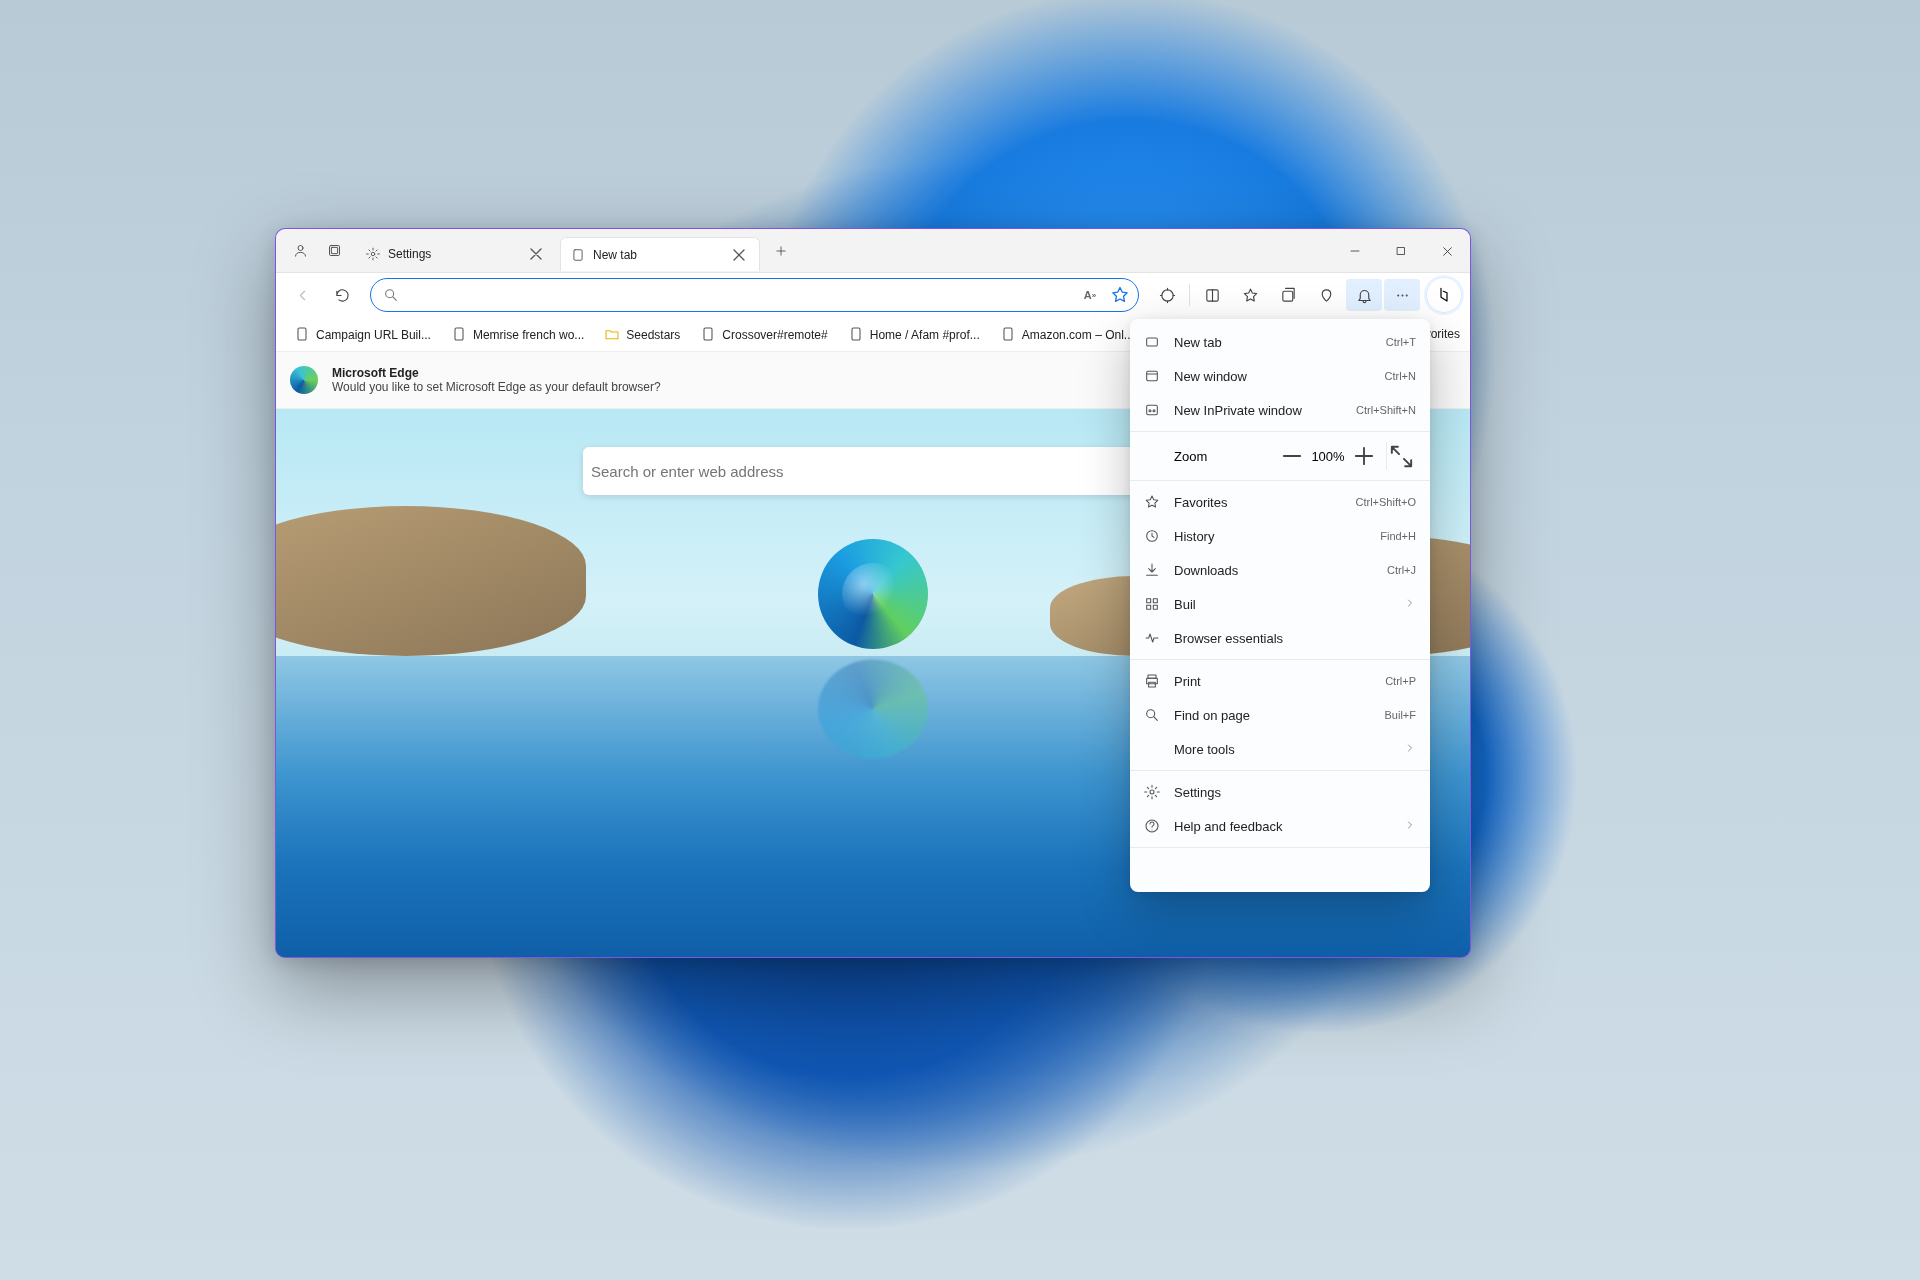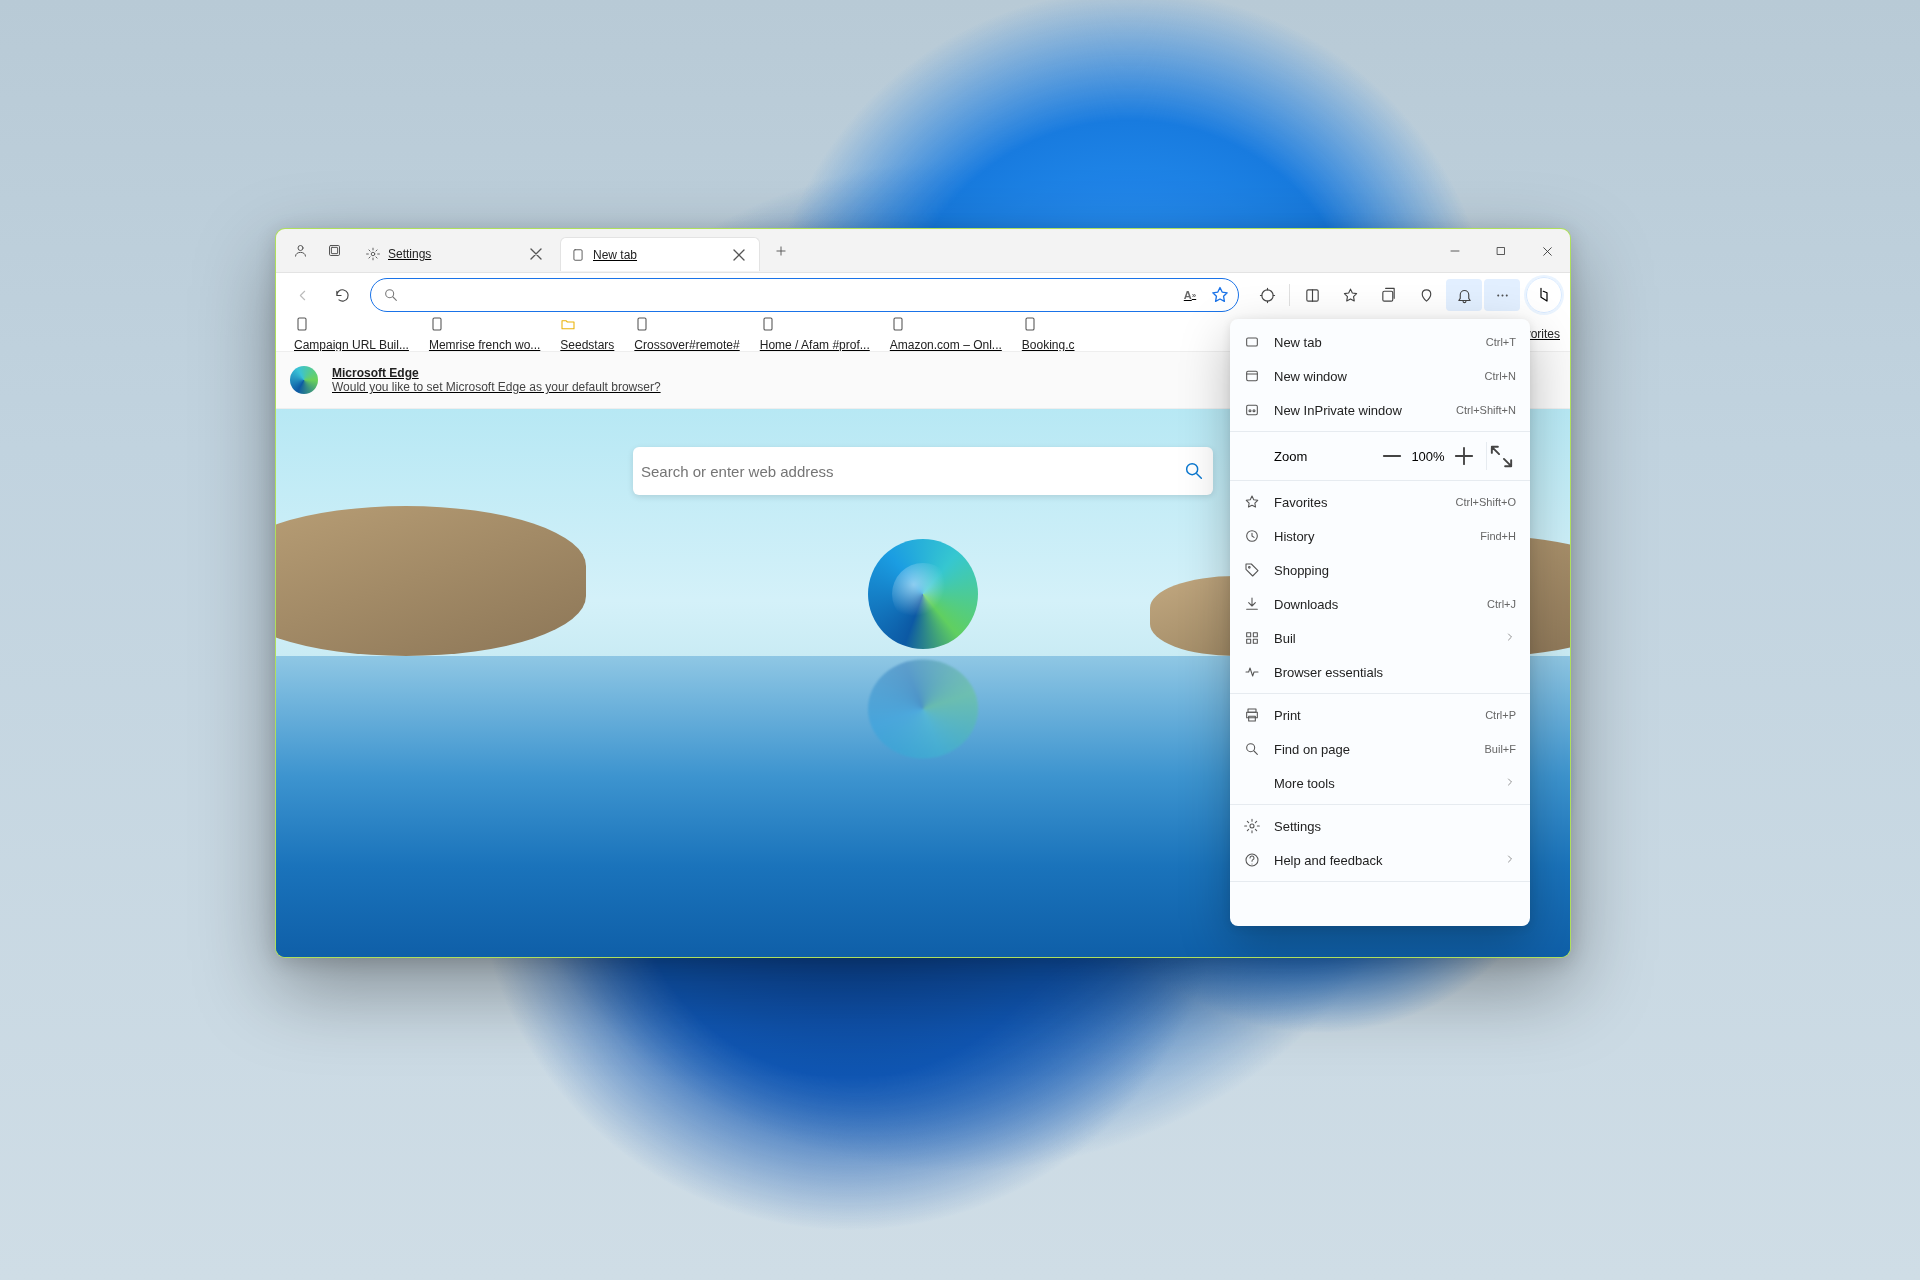--- a/index.html
+++ b/index.html
@@ -2,21 +2,21 @@
 <html><head>
 <meta charset="utf-8">
 <style>
   * { margin:0; padding:0; box-sizing:border-box; font-family:"Segoe UI",Arial,sans-serif; }
   body { width:1920px; height:1280px; overflow:hidden; background:linear-gradient(180deg,#b8cad6 0%,#c1d3df 35%,#cfdde6 100%); position:relative; }
   
   .bloom { position:absolute; left:50%; top:52%; transform:translate(-50%,-50%); width:1400px; height:1200px; pointer-events:none; opacity:0.95; }
   .bloom::before,.bloom::after { content:""; position:absolute; border-radius:50%; }
   .bloom-c { position:absolute; border-radius:50%; }
 
-  .window { position:absolute; top:228px; left:275px; width:1296px; height:730px; background:#bef264; border-radius:10px; box-shadow:0 30px 80px rgba(0,0,0,0.35),0 4px 20px rgba(0,0,0,0.15); overflow:hidden; border:1px solid rgba(0,0,0,0.08);text-decoration:underline; }
+  .window { position:absolute; top:228px; left:275px; width:1196px; height:730px; background:#8b5cf6; border-radius:10px; box-shadow:0 30px 80px rgba(0,0,0,0.35),0 4px 20px rgba(0,0,0,0.15); overflow:hidden; border:1px solid rgba(0,0,0,0.08); }
 
   
   .titlebar { height:44px; background:#f3f3f3; display:flex; align-items:stretch; border-bottom:1px solid #e3e3e3; position:relative; }
   .titlebar .left-icons { display:flex; align-items:center; padding:0 8px 0 10px; gap:6px; }
   .titlebar .icon-btn { width:28px; height:28px; border-radius:4px; display:flex; align-items:center; justify-content:center; color:#555; }
   .titlebar .icon-btn svg { width:15px; height:15px; }
   .tab { display:flex; align-items:center; height:34px; margin-top:8px; padding:0 10px; gap:8px; border-radius:6px 6px 0 0; min-width:200px; position:relative; }
   .tab.active { background:#fff; border:1px solid #e3e3e3; border-bottom:none; }
   .tab .tab-title { font-size:12px; color:#222; flex:1; white-space:nowrap; overflow:hidden; text-overflow:ellipsis; }
   .tab .close { width:20px; height:20px; display:flex; align-items:center; justify-content:center; color:#555; }
@@ -36,21 +36,21 @@
   .addr input { flex:1; border:none; outline:none; font-size:14px; background:transparent;}
   .addr .r { display:flex; align-items:center; gap:10px;}
   .addr .r .ic{ width:20px;height:20px;display:flex;align-items:center;justify-content:center;color:#555;}
   .addr .r .ic.star{ color:#1a73e8; }
   .right-icons { display:flex; align-items:center; gap:2px; }
   .bing-btn { width:36px;height:36px;border-radius:50%; border:1px solid #d8eaff; box-shadow:0 0 0 2px #eaf4ff; display:flex;align-items:center;justify-content:center; margin-left:4px;}
   .bing-btn svg{width:18px;height:18px;}
 
   
   .bookmarks { height:34px; display:flex; align-items:center; padding:0 10px; gap:4px; background:#fff; overflow:hidden; }
-  .bm { display:flex; align-items:flex-start; gap:6px; padding:4px 8px; border-radius:4px; font-size:12px; color:#222; white-space:nowrap;flex-direction:column;}
+  .bm { display:flex; align-items:flex-end; gap:6px; padding:4px 8px; border-radius:4px; font-size:12px; color:#222; white-space:nowrap;}
   .bm .bm-ic{ width:16px;height:16px;display:flex;align-items:center;justify-content:center;color:#555;}
 
   
   .notif { height:58px; background:#fafafa; border-top:1px solid #eee; border-bottom:1px solid #eee; display:flex; align-items:center; padding:0 14px; gap:14px;}
   .notif .edge-logo{ width:28px;height:28px; border-radius:50%; background:conic-gradient(from 210deg,#0c59a4,#39c2d7,#6bd15a,#0c59a4);}
   .notif .txt .t1{ font-size:12px; font-weight:600; color:#222; }
   .notif .txt .t2{ font-size:12px; color:#444; }
 
   
   .content { position:relative; height:calc(100% - 44px - 44px - 34px - 58px); overflow:hidden; }
@@ -395,29 +395,20 @@
             <circle cx="12" cy="12" r="8"></circle>
             <path d="M12 8v4l3 2"></path>
           </svg>
         </span>
         <span>History</span>
         <span class="kb">Find+H</span>
       </div>
     <div class="mi">
         <span class="mic">
           <svg viewBox="0 0 24 24">
-            <path d="M3 3h8l10 10-8 8L3 11z"></path>
-            <circle cx="8" cy="8" r="1.2"></circle>
-          </svg>
-        </span>
-        <span>Shopping</span>
-      </div>
-    <div class="mi">
-        <span class="mic">
-          <svg viewBox="0 0 24 24">
             <path d="M12 3v12M7 10l5 5 5-5M4 20h16"></path>
           </svg>
         </span>
         <span>Downloads</span>
         <span class="kb">Ctrl+J</span>
       </div>
     <div class="mi">
         <span class="mic">
           <svg viewBox="0 0 24 24">
             <rect x="4" y="4" width="6" height="6"></rect>

